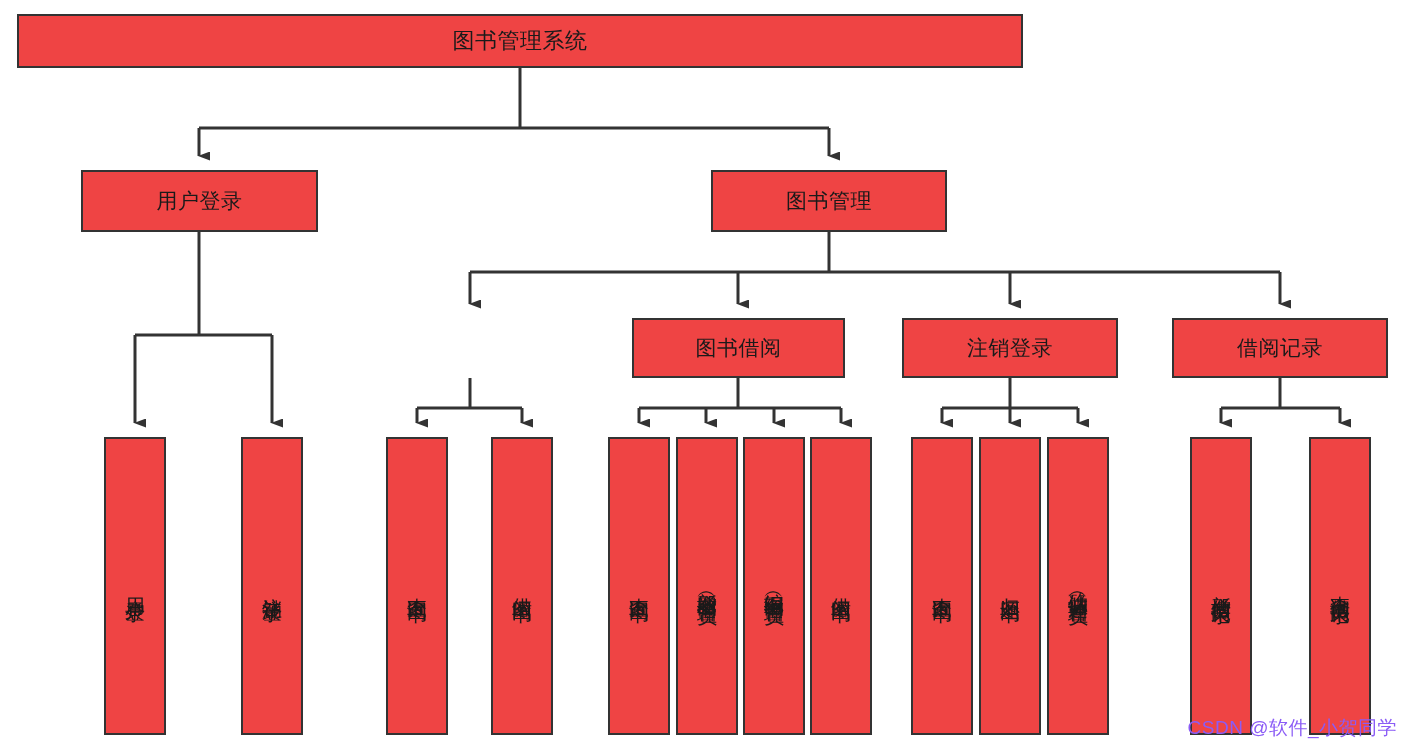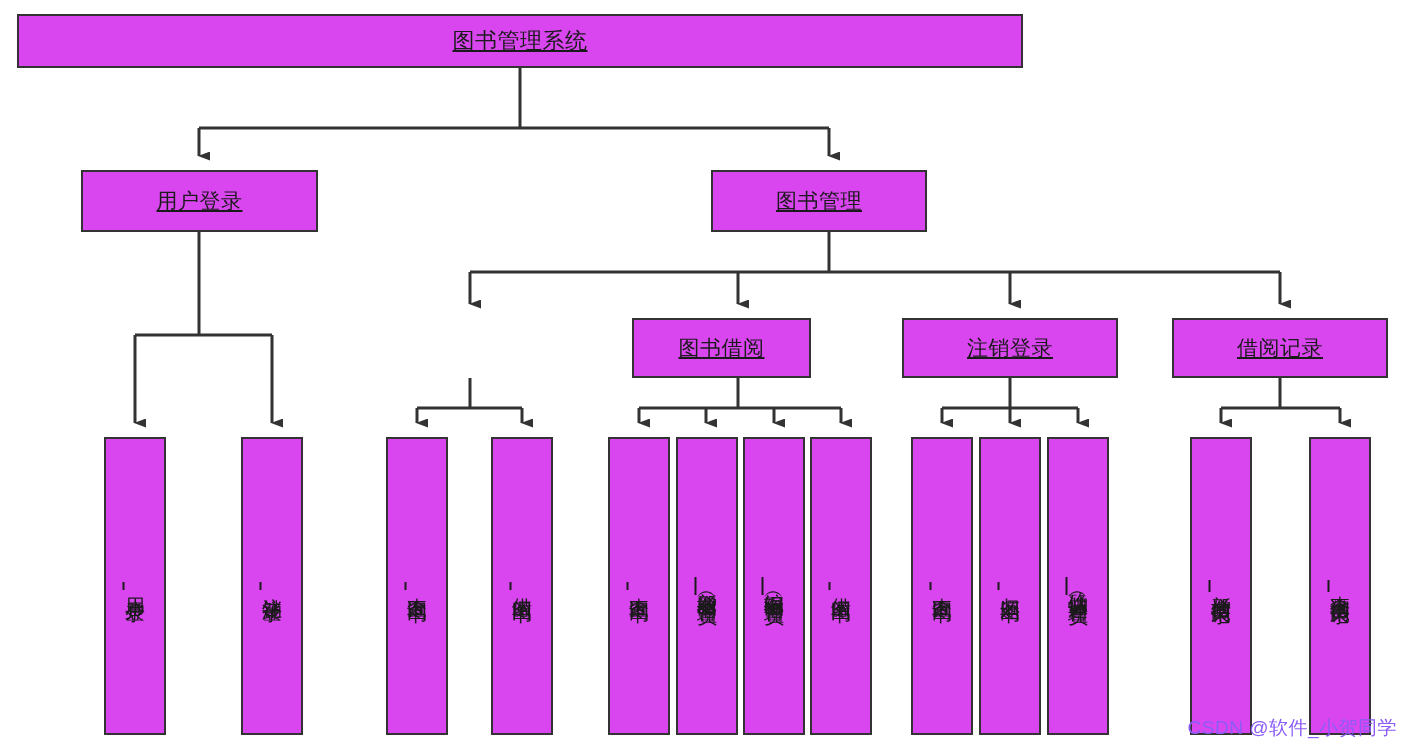--- a/index.html
+++ b/index.html
@@ -26,30 +26,29 @@
     left: 0;
     top: 0;
     width: 1405px;
     height: 747px;
     pointer-events: none;
   }
   .node {
     position: absolute;
     box-sizing: border-box;
     border: 2px solid #333333;
-    background: #d946ef;
+    background: #ef4444;
     display: flex;
     align-items: center;
     justify-content: center;
     color: #1a1a1a;
     font-size: 21px;
     line-height: 1.15;
     letter-spacing: 0.5px;
     text-align: center;
-    text-decoration: underline;
   }
   .node.leaf {
     writing-mode: vertical-rl;
     text-orientation: upright;
     font-size: 20px;
     letter-spacing: 2px;
     padding: 4px 0;
   }
   .node.root {
     font-size: 22px;
@@ -116,23 +115,23 @@
       <path d="M1280,378 L1280,408"></path>
       <path d="M1221,408 L1340,408"></path>
       <path d="M1221,408 L1221,423" marker-end="url(#arrow)"></path>
       <path d="M1340,408 L1340,423" marker-end="url(#arrow)"></path>
     </g>
   </svg>
 
   <div class="node root" style="left:17px; top:14px; width:1006px; height:54px;">图书管理系统</div>
 
   <div class="node" style="left:81px; top:170px; width:237px; height:62px;">用户登录</div>
-  <div class="node" style="left:711px; top:170px; width:216px; height:62px;">图书管理</div>
+  <div class="node" style="left:711px; top:170px; width:236px; height:62px;">图书管理</div>
 
-  <div class="node" style="left:632px; top:318px; width:179px; height:60px;">图书借阅</div>
+  <div class="node" style="left:632px; top:318px; width:213px; height:60px;">图书借阅</div>
   <div class="node" style="left:902px; top:318px; width:216px; height:60px;">注销登录</div>
   <div class="node" style="left:1172px; top:318px; width:216px; height:60px;">借阅记录</div>
 
   <div class="node leaf" style="left:104px; top:437px; width:62px; height:298px;">用户登录</div>
   <div class="node leaf" style="left:241px; top:437px; width:62px; height:298px;">注销登录</div>
 
   <div class="node leaf" style="left:386px; top:437px; width:62px; height:298px;">查询图书</div>
   <div class="node leaf" style="left:491px; top:437px; width:62px; height:298px;">借阅图书</div>
 
   <div class="node leaf" style="left:608px; top:437px; width:62px; height:298px;">查询图书</div>

